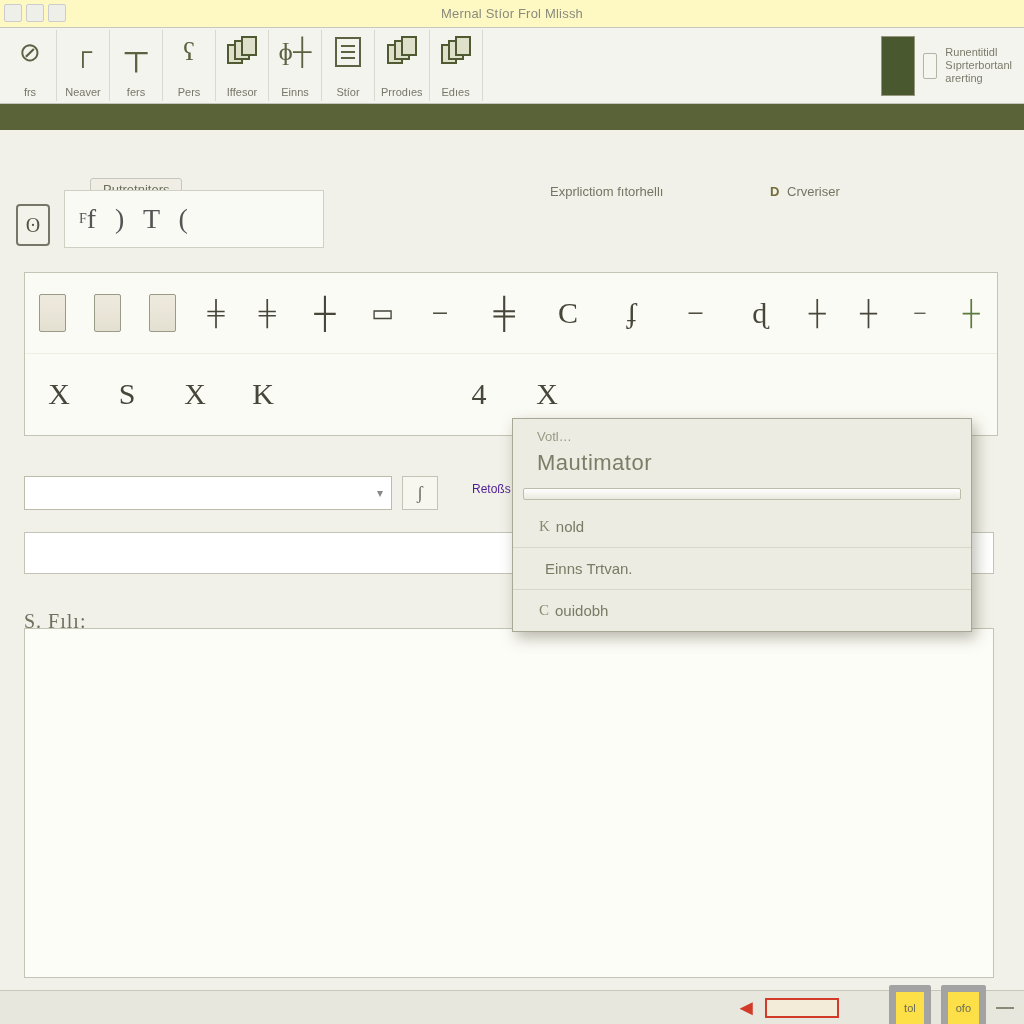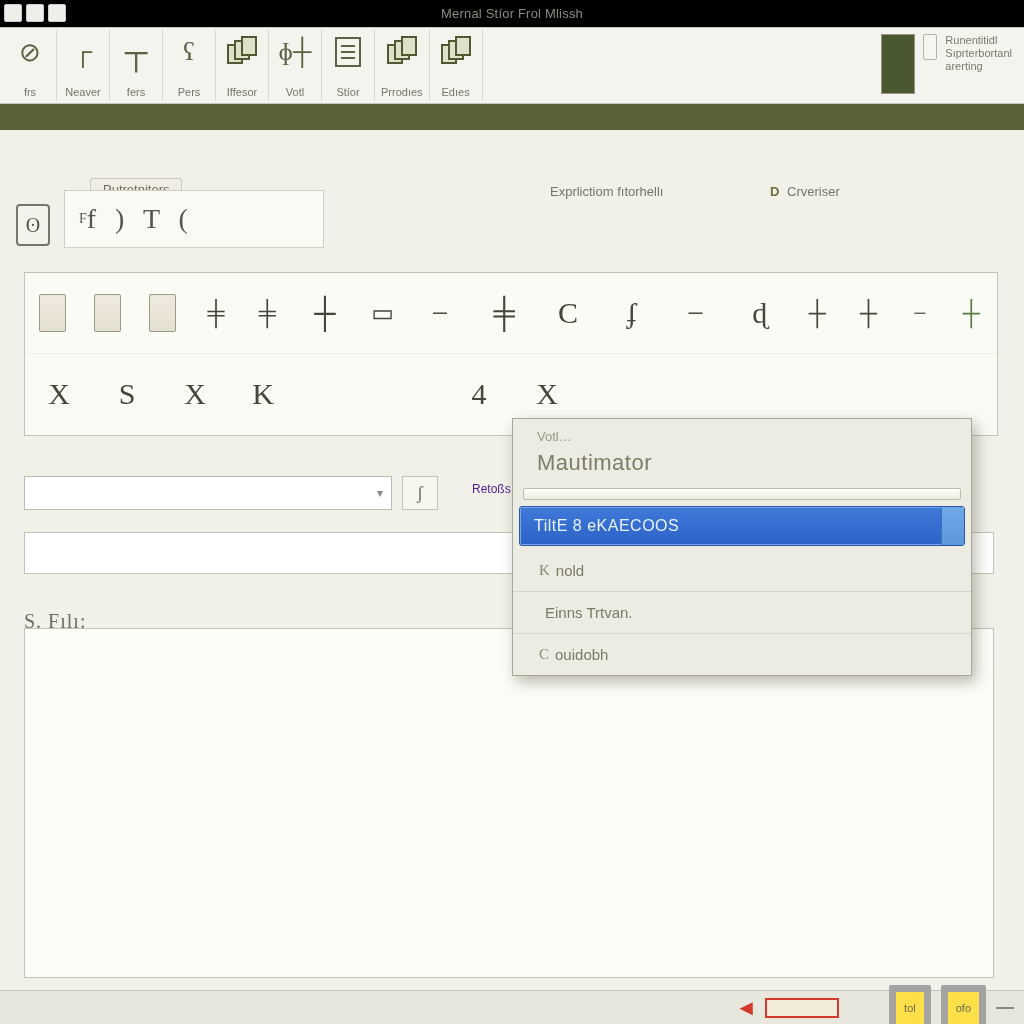--- a/index.html
+++ b/index.html
@@ -10,21 +10,21 @@
     font-family: "Segoe UI", Tahoma, sans-serif;
     font-size: 13px;
     color: #555;
     overflow: hidden;
     position: relative;
   }
 
   
   .titlebar {
     height: 28px;
-    background: #000000;
+    background: #fef9c3;
     border-bottom: 1px solid #c7c7bd;
     display: flex;
     align-items: center;
     justify-content: center;
     position: relative;
   }
   .titlebar .qat {
     position: absolute; left: 4px; top: 4px;
     display: flex; gap: 4px;
   }
@@ -58,21 +58,21 @@
     font-size: 26px;
     font-family: Georgia, "Times New Roman", serif;
   }
   .ribbon-label {
     font-size: 11px; color: #76766a;
     text-align: center; line-height: 1.1;
     max-width: 80px;
   }
   .ribbon-spacer { flex: 1; }
   .ribbon-tail {
-    display:flex; align-items:flex-start; gap:8px;
+    display:flex; align-items:center; gap:8px;
     padding: 4px 8px;
   }
   .tail-color {
     width: 34px; height: 60px;
     background: #4a5830;
     border:1px solid #97977f;
   }
   .tail-pill {
     width: 14px; height: 26px;
     border:1px solid #b3b3a6;
@@ -334,21 +334,21 @@
         <div class="glyph-stack">
           <span></span>
           <span></span>
           <span></span>
         </div>
       </div>
     <div class="ribbon-label">Iffesor</div>
   </div>
   <div class="ribbon-group">
     <div class="ribbon-icon">ɸ┼</div>
-    <div class="ribbon-label">Votl</div>
+    <div class="ribbon-label">Einns</div>
   </div>
   <div class="ribbon-group">
     <div class="ribbon-icon">
         <div class="glyph-rect"></div>
       </div>
     <div class="ribbon-label">Stíor</div>
   </div>
   <div class="ribbon-group">
     <div class="ribbon-icon">
         <div class="glyph-stack">
@@ -448,23 +448,20 @@
     <div class="results-label">S. Fılı:</div>
     <div class="results-area"></div>
   </div>
 
   <div class="context-menu">
     <div class="ctx-header">
       <div class="sub">Votl…</div>
       <div class="main">Mautimator</div>
     </div>
     <div class="ctx-thinbar"></div>
-    <div class="ctx-selected">
-      <span>TiltE 8 eKAECOOS</span>
-    </div>
     <div class="ctx-row first">
       <span class="key">K</span>
       <span>nold</span>
     </div>
     <div class="ctx-row">
       <span class="key"></span>
       <span>Einns Trtvan.</span>
     </div>
     <div class="ctx-row">
       <span class="key">C</span>

